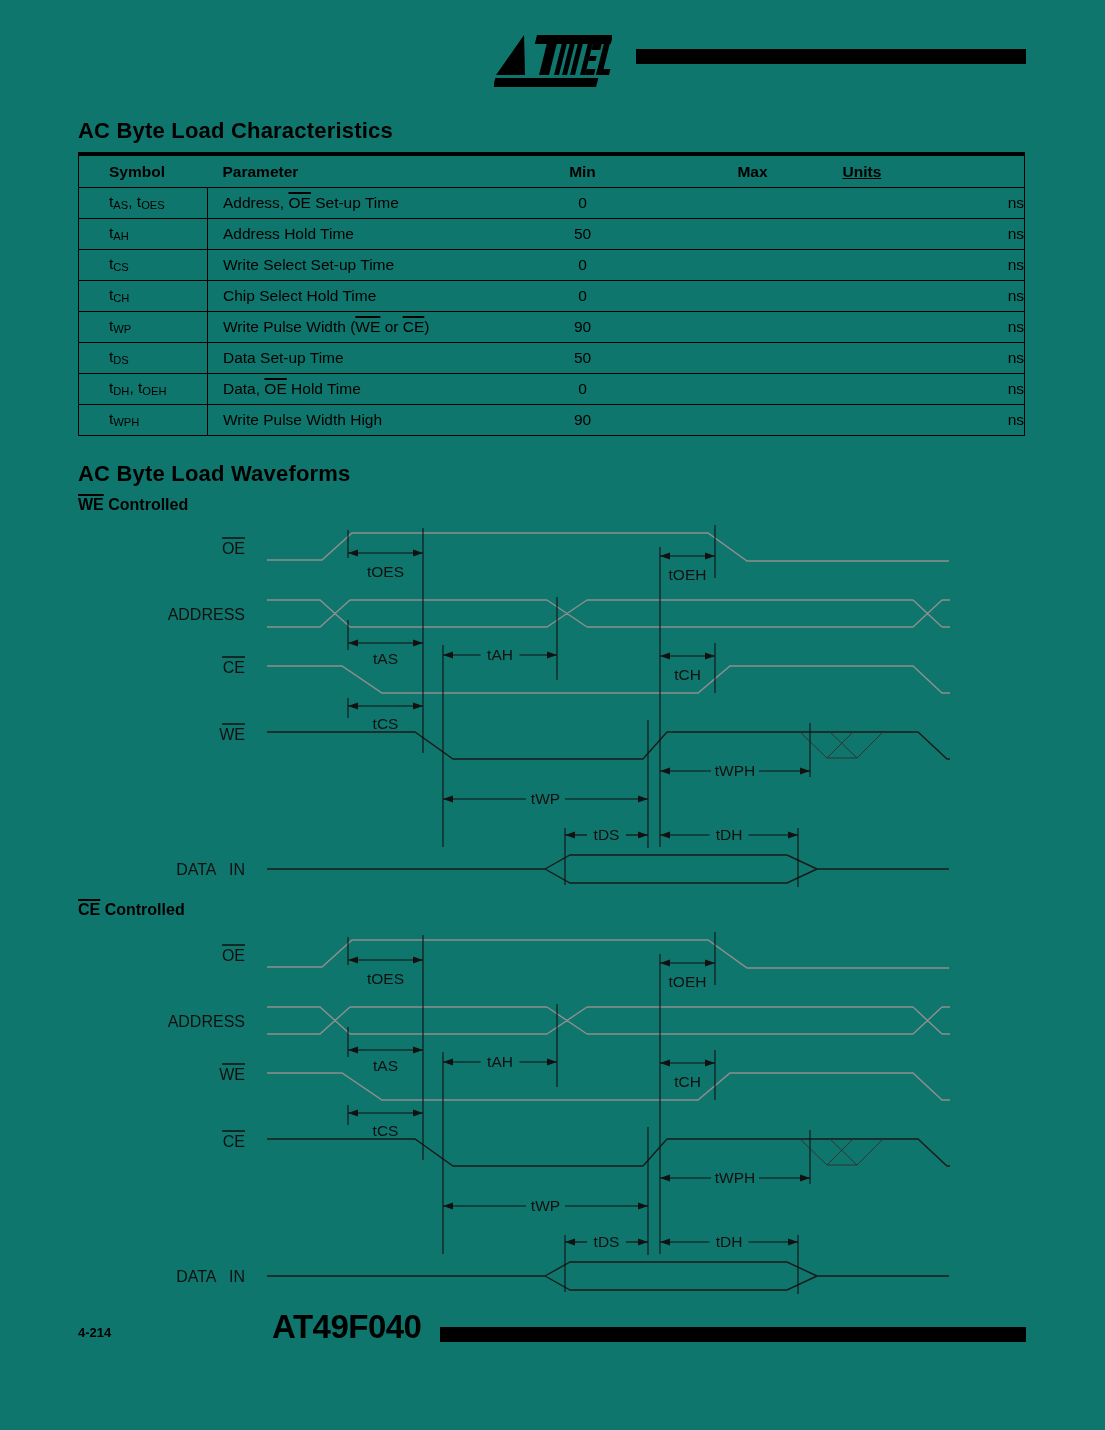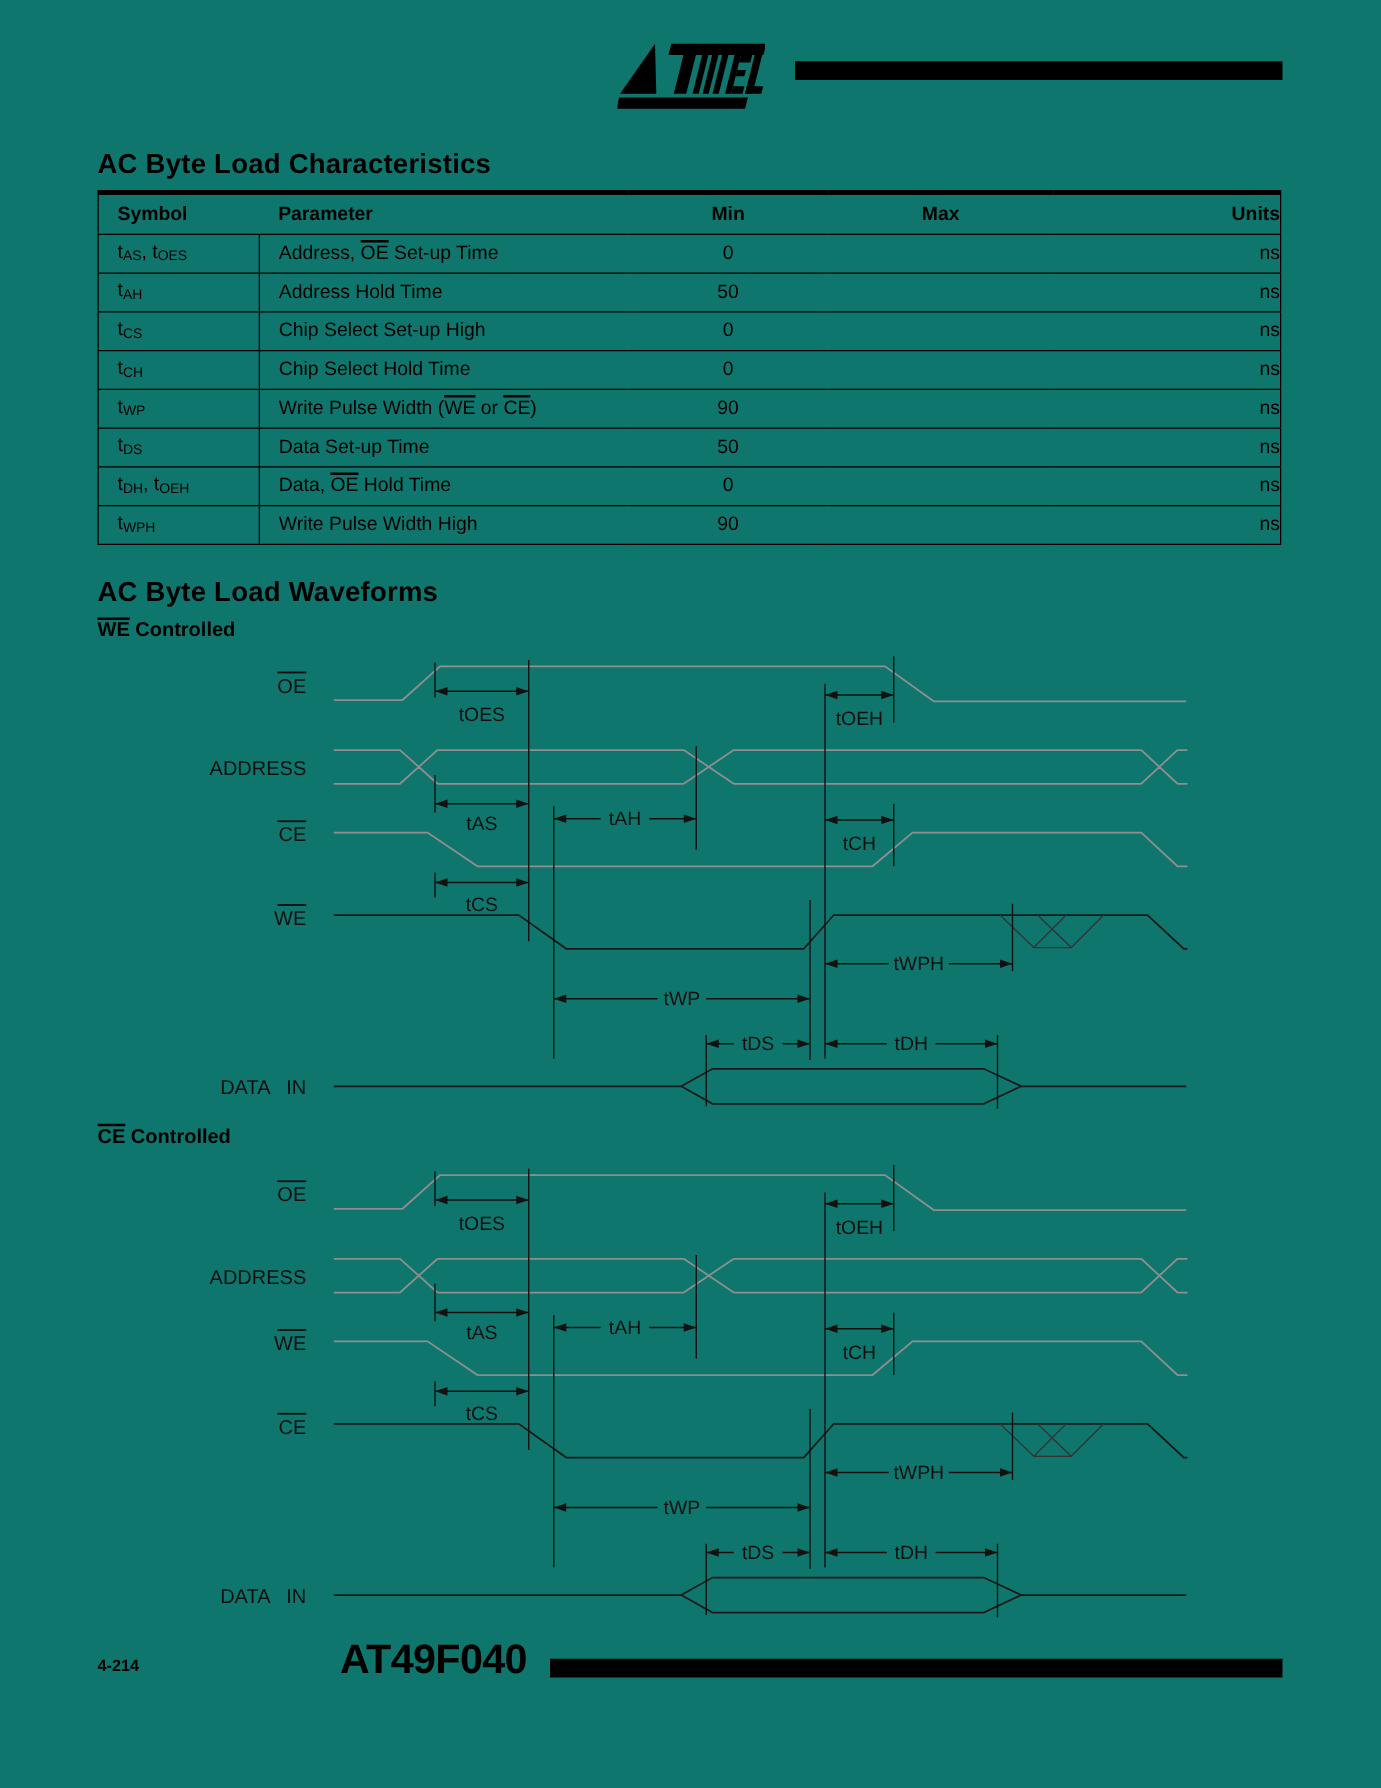--- a/index.html
+++ b/index.html
@@ -16,21 +16,21 @@
   .ovl { text-decoration:overline; text-decoration-thickness:1.5px; }
   .subs { font-size:0.72em; vertical-align:-0.2em; }
 
   
   table.char { position:absolute; left:78px; top:152px; width:946px;
     border-collapse:collapse; border:1.5px solid #000; border-top:4px solid #000;
     font-size:15.5px; table-layout:fixed; }
   table.char th, table.char td { border-bottom:1.7px solid #000; line-height:1; padding:0; vertical-align:middle; }
   table.char th { height:33px; font-weight:bold; text-align:left; }
   table.char td { height:31px; }
-  table.char .c-sym  { width:129px; padding-left:15px; }
+  table.char .c-sym  { width:129px; padding-left:30px; }
   table.char .c-par  { width:295px; padding-left:15px; }
   table.char .c-min  { width:160px; text-align:center; }
   table.char .c-max  { width:180px; text-align:center; }
   table.char .c-units{ width:182px; text-align:right; }
   table.char tbody td.c-sym { border-right:1.7px solid #000;margin-top:32px; }
 
   
   svg.wave { position:absolute; left:150px; overflow:visible; }
   svg.wave text { font-family:"Liberation Sans", sans-serif; fill:#101010; }
   .sig-label { font-size:16px; }
@@ -69,41 +69,41 @@
 
   <div class="h1" style="top:118px;">AC Byte Load Characteristics</div>
 
   <table class="char">
     <thead>
       <tr>
         <th class="c-sym">Symbol</th>
         <th class="c-par">Parameter</th>
         <th class="c-min" style="text-align:center;">Min</th>
         <th class="c-max" style="text-align:center;">Max</th>
-        <th class="c-units" style="text-align:right;">Units</th>
+        <th class="c-units" style="text-align:left;text-decoration:underline;">Units</th>
       </tr>
     </thead>
     <tbody>
         <tr>
           <td class="c-sym">t<span class="subs">AS</span>, t<span class="subs">OES</span></td>
           <td class="c-par">Address, <span class="ovl">OE</span> Set-up Time</td>
           <td class="c-min">0</td>
           <td class="c-max"></td>
           <td class="c-units">ns</td>
         </tr>
         <tr>
           <td class="c-sym">t<span class="subs">AH</span></td>
           <td class="c-par">Address Hold Time</td>
           <td class="c-min">50</td>
           <td class="c-max"></td>
           <td class="c-units">ns</td>
         </tr>
         <tr>
           <td class="c-sym">t<span class="subs">CS</span></td>
-          <td class="c-par">Chip Select Set-up High</td>
+          <td class="c-par">Write Select Set-up Time</td>
           <td class="c-min">0</td>
           <td class="c-max"></td>
           <td class="c-units">ns</td>
         </tr>
         <tr>
           <td class="c-sym">t<span class="subs">CH</span></td>
           <td class="c-par">Chip Select Hold Time</td>
           <td class="c-min">0</td>
           <td class="c-max"></td>
           <td class="c-units">ns</td>

